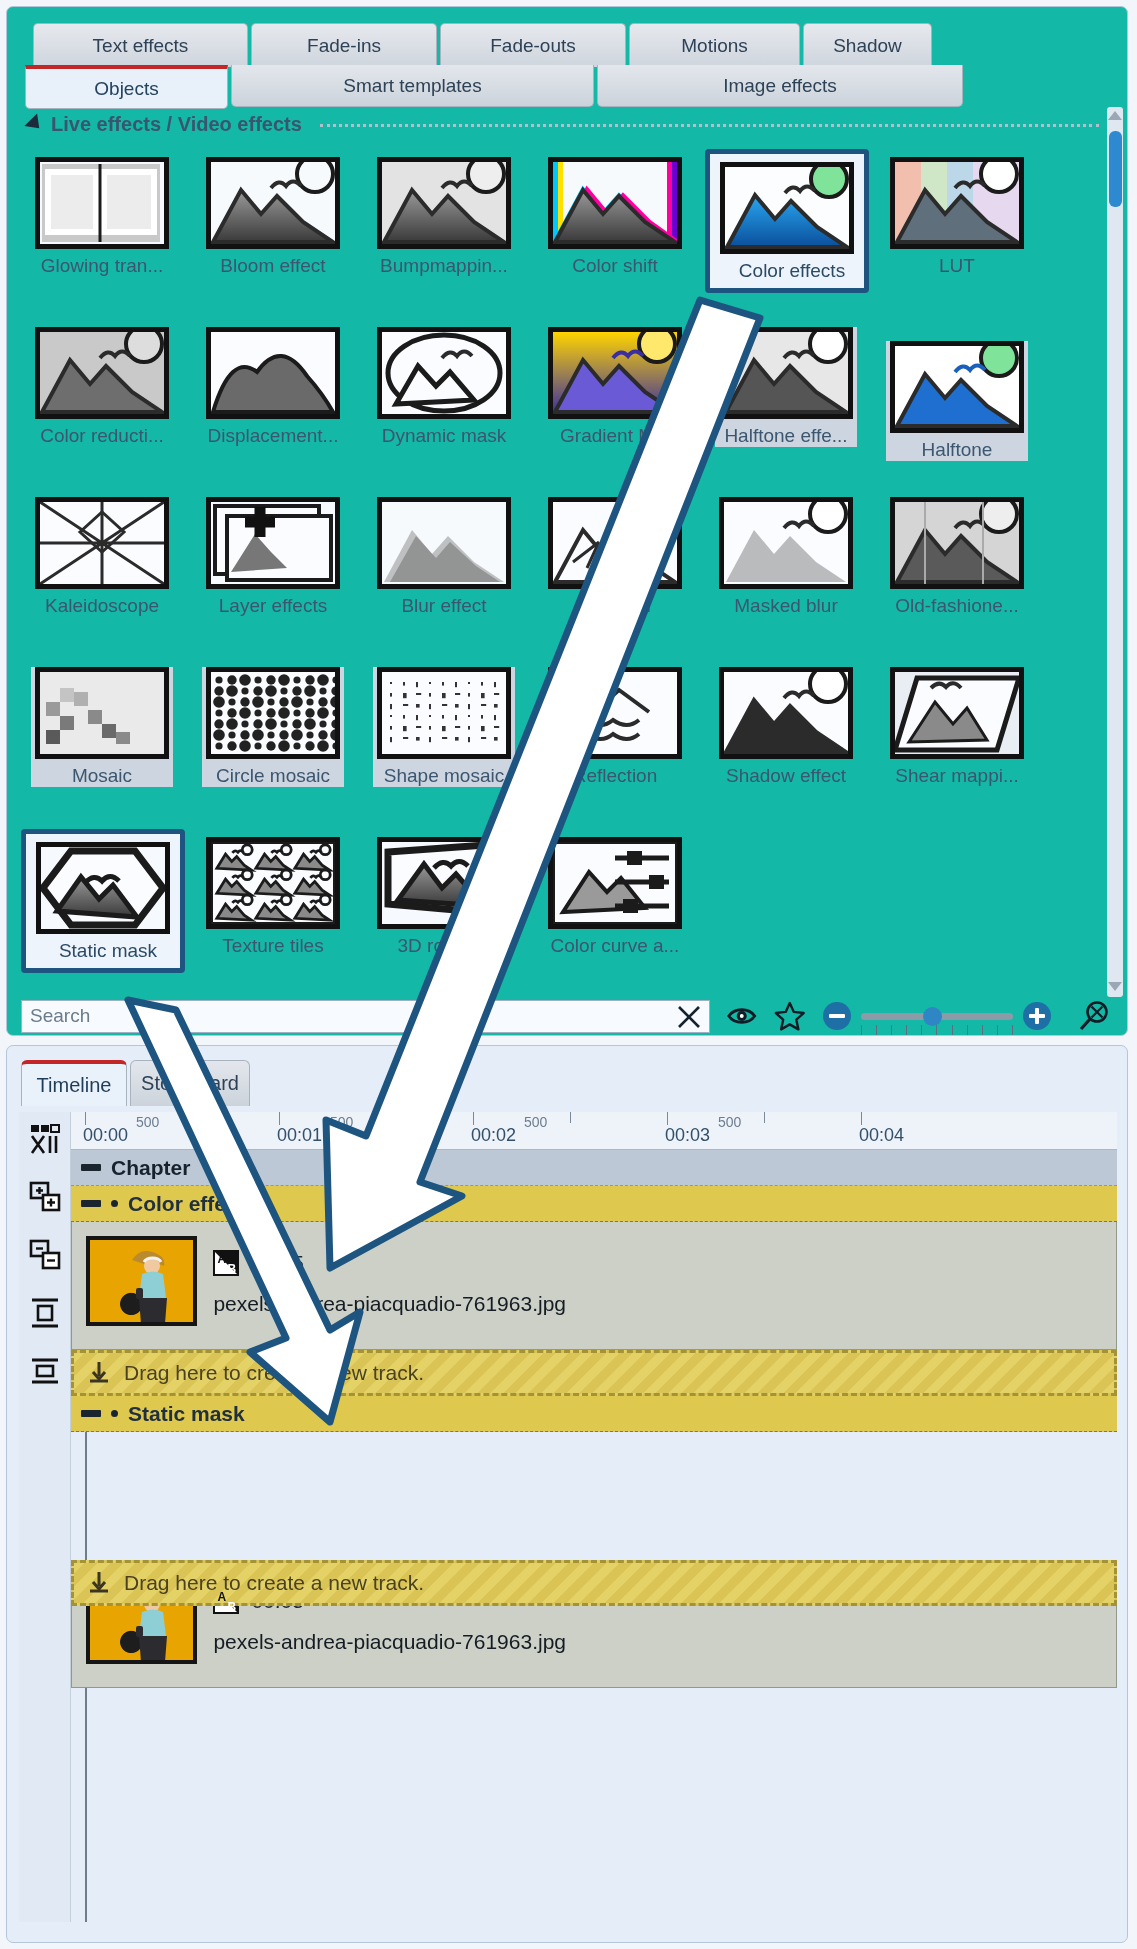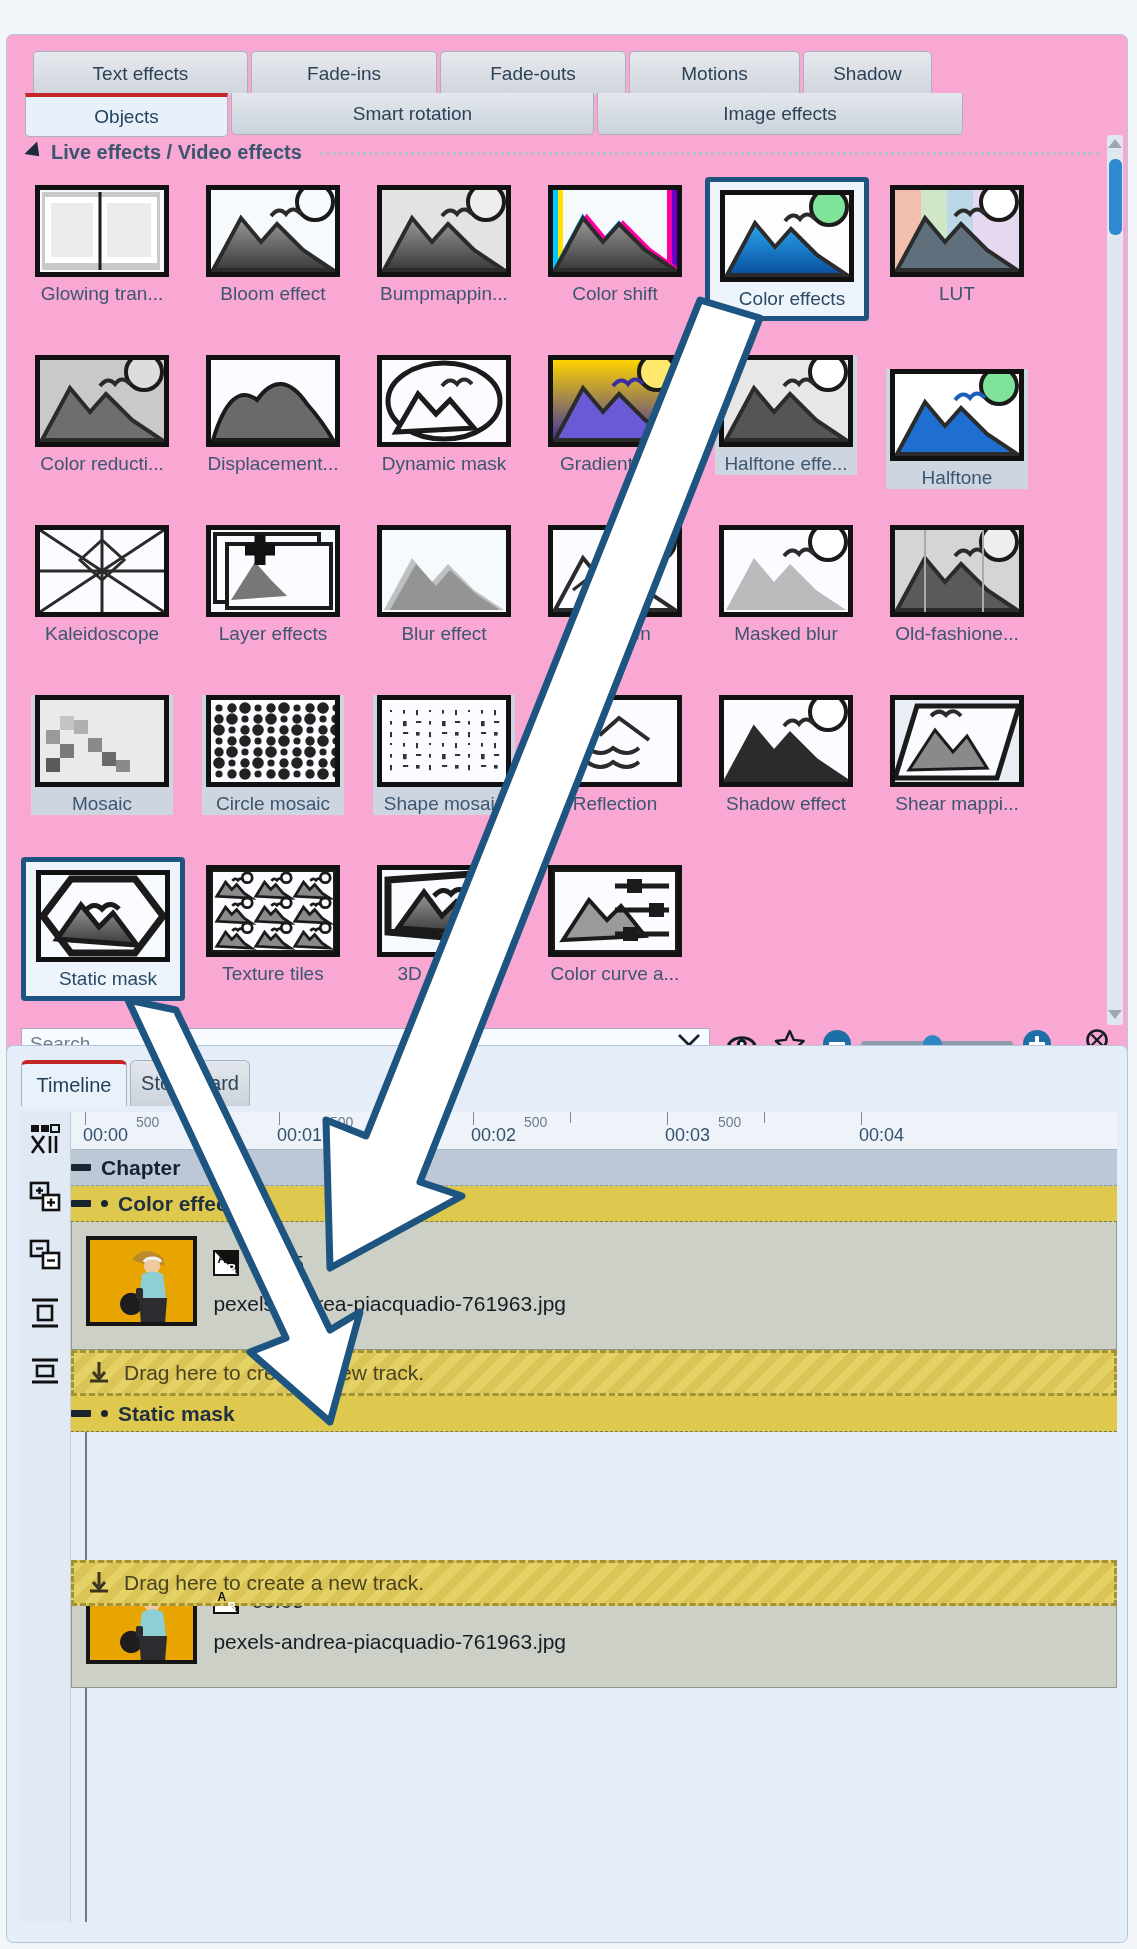--- a/index.html
+++ b/index.html
@@ -9,23 +9,22 @@
     font-family:"Liberation Sans", sans-serif;
     color:#243b52;
     overflow:hidden;
     position:relative;
   }
   .app{position:absolute;inset:0;}
 
   
   .panel{
     position:absolute;left:6px;top:6px;width:1122px;height:1030px;
-    background:#f9a8d4;border:1px solid #b6c6da;border-radius:7px;
+    background:#14b8a6;border:1px solid #b6c6da;border-radius:7px;
     box-sizing:border-box;
-    margin-top:28px;
   }
 
   .tabrow{position:absolute;left:26px;top:16px;width:1080px;height:44px;display:flex;gap:3px;}
   .tab{
     background:linear-gradient(#e6e9ee,#cfd5dd);
     border:1px solid #a9b3bf;border-bottom:none;
     border-radius:5px 5px 0 0;
     display:flex;align-items:center;justify-content:center;
     font-size:19px;color:#2e4257;box-sizing:border-box;
     height:44px;
@@ -108,21 +107,21 @@
   .toolcol{position:absolute;left:12px;top:66px;width:52px;height:810px;background:#e0e9f4;border-right:1px solid #c3cfdb;box-sizing:border-box;display:flex;flex-direction:column;align-items:center;gap:24px;padding-top:10px}
   .tool{width:34px;height:34px;position:relative}
 
   .ruler{position:absolute;left:64px;top:66px;width:1046px;height:38px;background:#eef3fa;border-bottom:1px solid #aab7c5;box-sizing:border-box;overflow:hidden}
   .rtick{position:absolute;top:0;width:1px;height:13px;background:#7b8a99}
   .rlab{position:absolute;top:13px;font-size:18px;color:#33506b}
   .rlab.small{font-size:14px;color:#6d7d8d;top:2px}
 
   .tracks{position:absolute;left:64px;top:104px;width:1046px;height:772px;overflow:hidden}
   .trk{position:absolute;left:0;box-sizing:border-box}
-  .hdr{height:36px;display:flex;align-items:center;gap:10px;box-sizing:border-box;font-size:21px;font-weight:bold;color:#20303f;border-bottom:1px dashed #7d7a4a}
+  .hdr{height:36px;display:flex;align-items:center;gap:10px;padding-left:10px;box-sizing:border-box;font-size:21px;font-weight:bold;color:#20303f;border-bottom:1px dashed #7d7a4a}
   .hdr.chapter{background:#bdc8d6;border-bottom:1px dashed #8c97a5;color:#17222e}
   .hdr.eff{background:#dfc84e}
   .minus{width:20px;height:7px;background:#1b2530;border-radius:1px}
   .dot{width:7px;height:7px;background:#1b2530;border-radius:50%}
 
   .body{background:#ccd0c6;border:1px solid #8f9a88;border-top:none;box-sizing:border-box;position:relative}
   .clip{position:absolute;left:14px;top:14px;width:480px;height:100px;display:flex;align-items:flex-start}
   .clipimg{width:130px;height:90px;border:4px solid #151515;box-sizing:border-box;background:
      radial-gradient(circle at 40% 78%, #1d1d1d 0 12%, rgba(0,0,0,0) 13%),
      linear-gradient(#e8a400,#e8a400);
@@ -156,21 +155,21 @@
     <div class="tabrow">
       <div class="tab t1">Text effects</div>
       <div class="tab t2">Fade-ins</div>
       <div class="tab t3">Fade-outs</div>
       <div class="tab t4">Motions</div>
       <div class="tab t5">Shadow</div>
     </div>
 
     <div class="tabrow2">
       <div class="tab2 a active">Objects</div>
-      <div class="tab2 b">Smart rotation</div>
+      <div class="tab2 b">Smart templates</div>
       <div class="tab2 c">Image effects</div>
     </div>
 
     <div class="section-head">
       <div class="tri"></div>
       <div class="lbl">Live effects / Video effects</div>
       <div class="dots"></div>
     </div>
 
     <div class="grid" id="grid">

